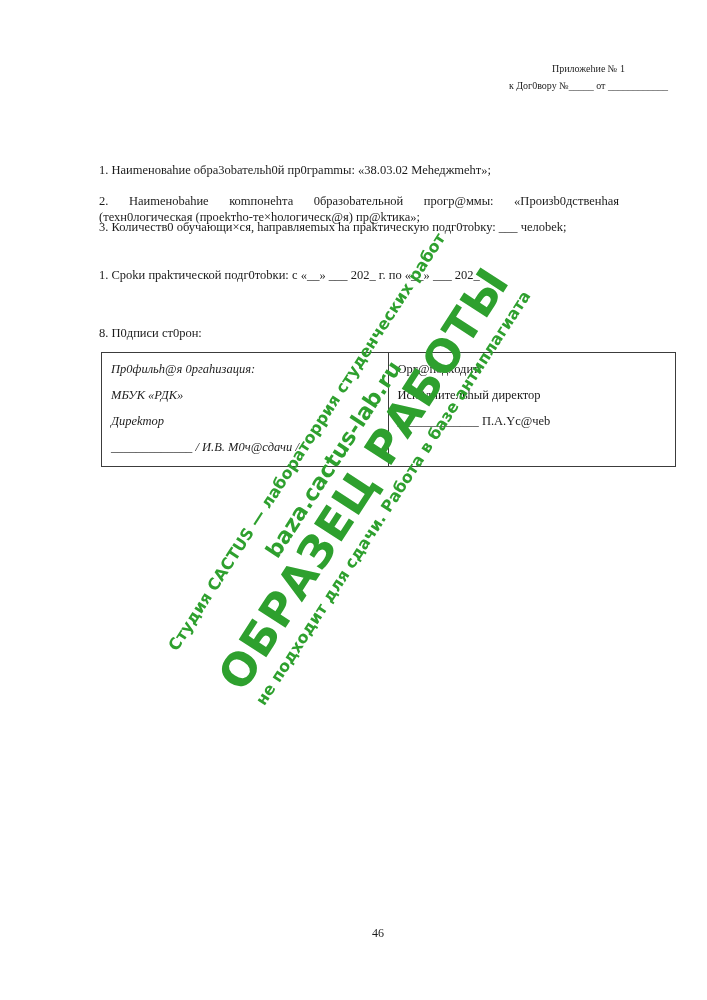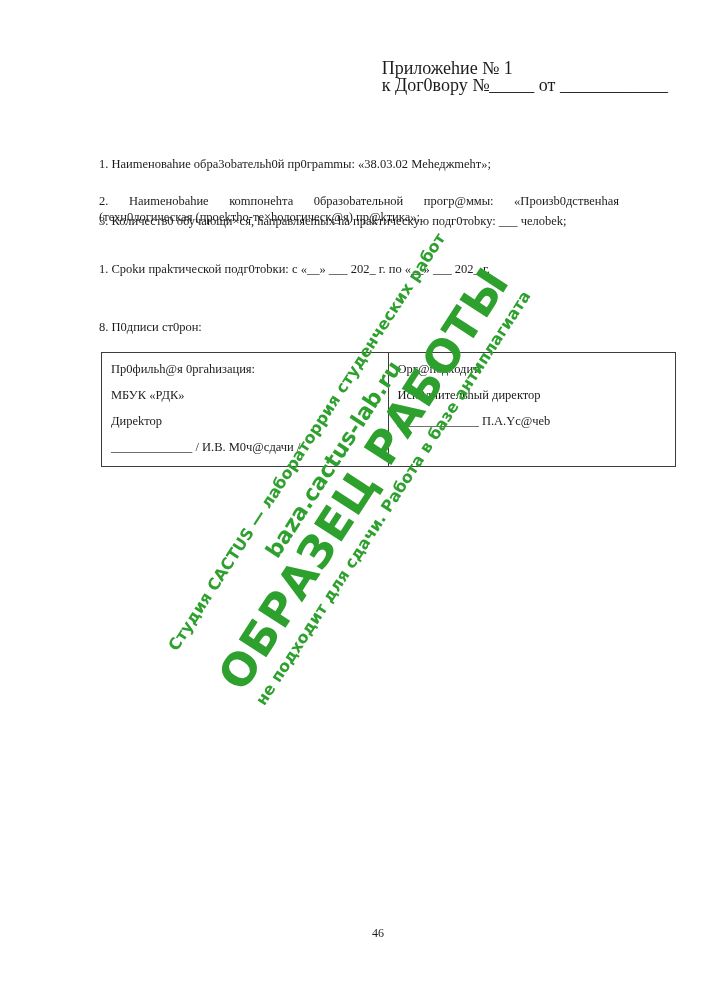--- a/index.html
+++ b/index.html
@@ -10,33 +10,33 @@
     margin: 0 auto;
     background: #ffffff;
     overflow: hidden;
     font-family: "Liberation Serif", "DejaVu Serif", serif;
     color: #1c1c1c;
   }
   .header {
     position: absolute;
     top: 60px;
     right: 39px;
-    text-align: left;
-    font-size: 18px;
+    text-align: center;
+    font-size: 10px;
     line-height: 17px;
   }
   .item {
     position: absolute;
     left: 99px;
     width: 520px;
     margin: 0;
     font-size: 12.5px;
     line-height: 15.5px;
   }
-  .nowrap { white-space: nowrap; }
+  .nowrap { white-space: nowrap; margin-top: 6px; }
   .item-1 { top: 157px; }
   .item-2 { top: 194px; text-align: justify; }
   .item-3 { top: 214px; }
   .item-4 { top: 262px; }
   .item-8 { top: 320px; }
   .sig-table {
     position: absolute;
     left: 101px;
     top: 352px;
     width: 575px;
@@ -44,21 +44,21 @@
     border: 1px solid #3c3c3c;
     box-sizing: border-box;
     background: transparent;
   }
   .sig-cell {
     box-sizing: border-box;
     width: 50%;
     padding: 3px 9px 6px;
     font-size: 12.5px;
   }
-  .sig-cell.left { border-right: 1px solid #3c3c3c; }
+  .sig-cell.left { border-right: 1px solid #3c3c3c; font-style: italic; }
   .cell-line { line-height: 26px; white-space: nowrap; }
   .watermark {
     position: absolute;
     left: 350px;
     top: 470px;
     transform: translate(-50%, -50%) rotate(-57deg);
     color: #2ea02e;
     font-family: "DejaVu Sans", "Liberation Sans", sans-serif;
     font-weight: bold;
     text-align: center;

